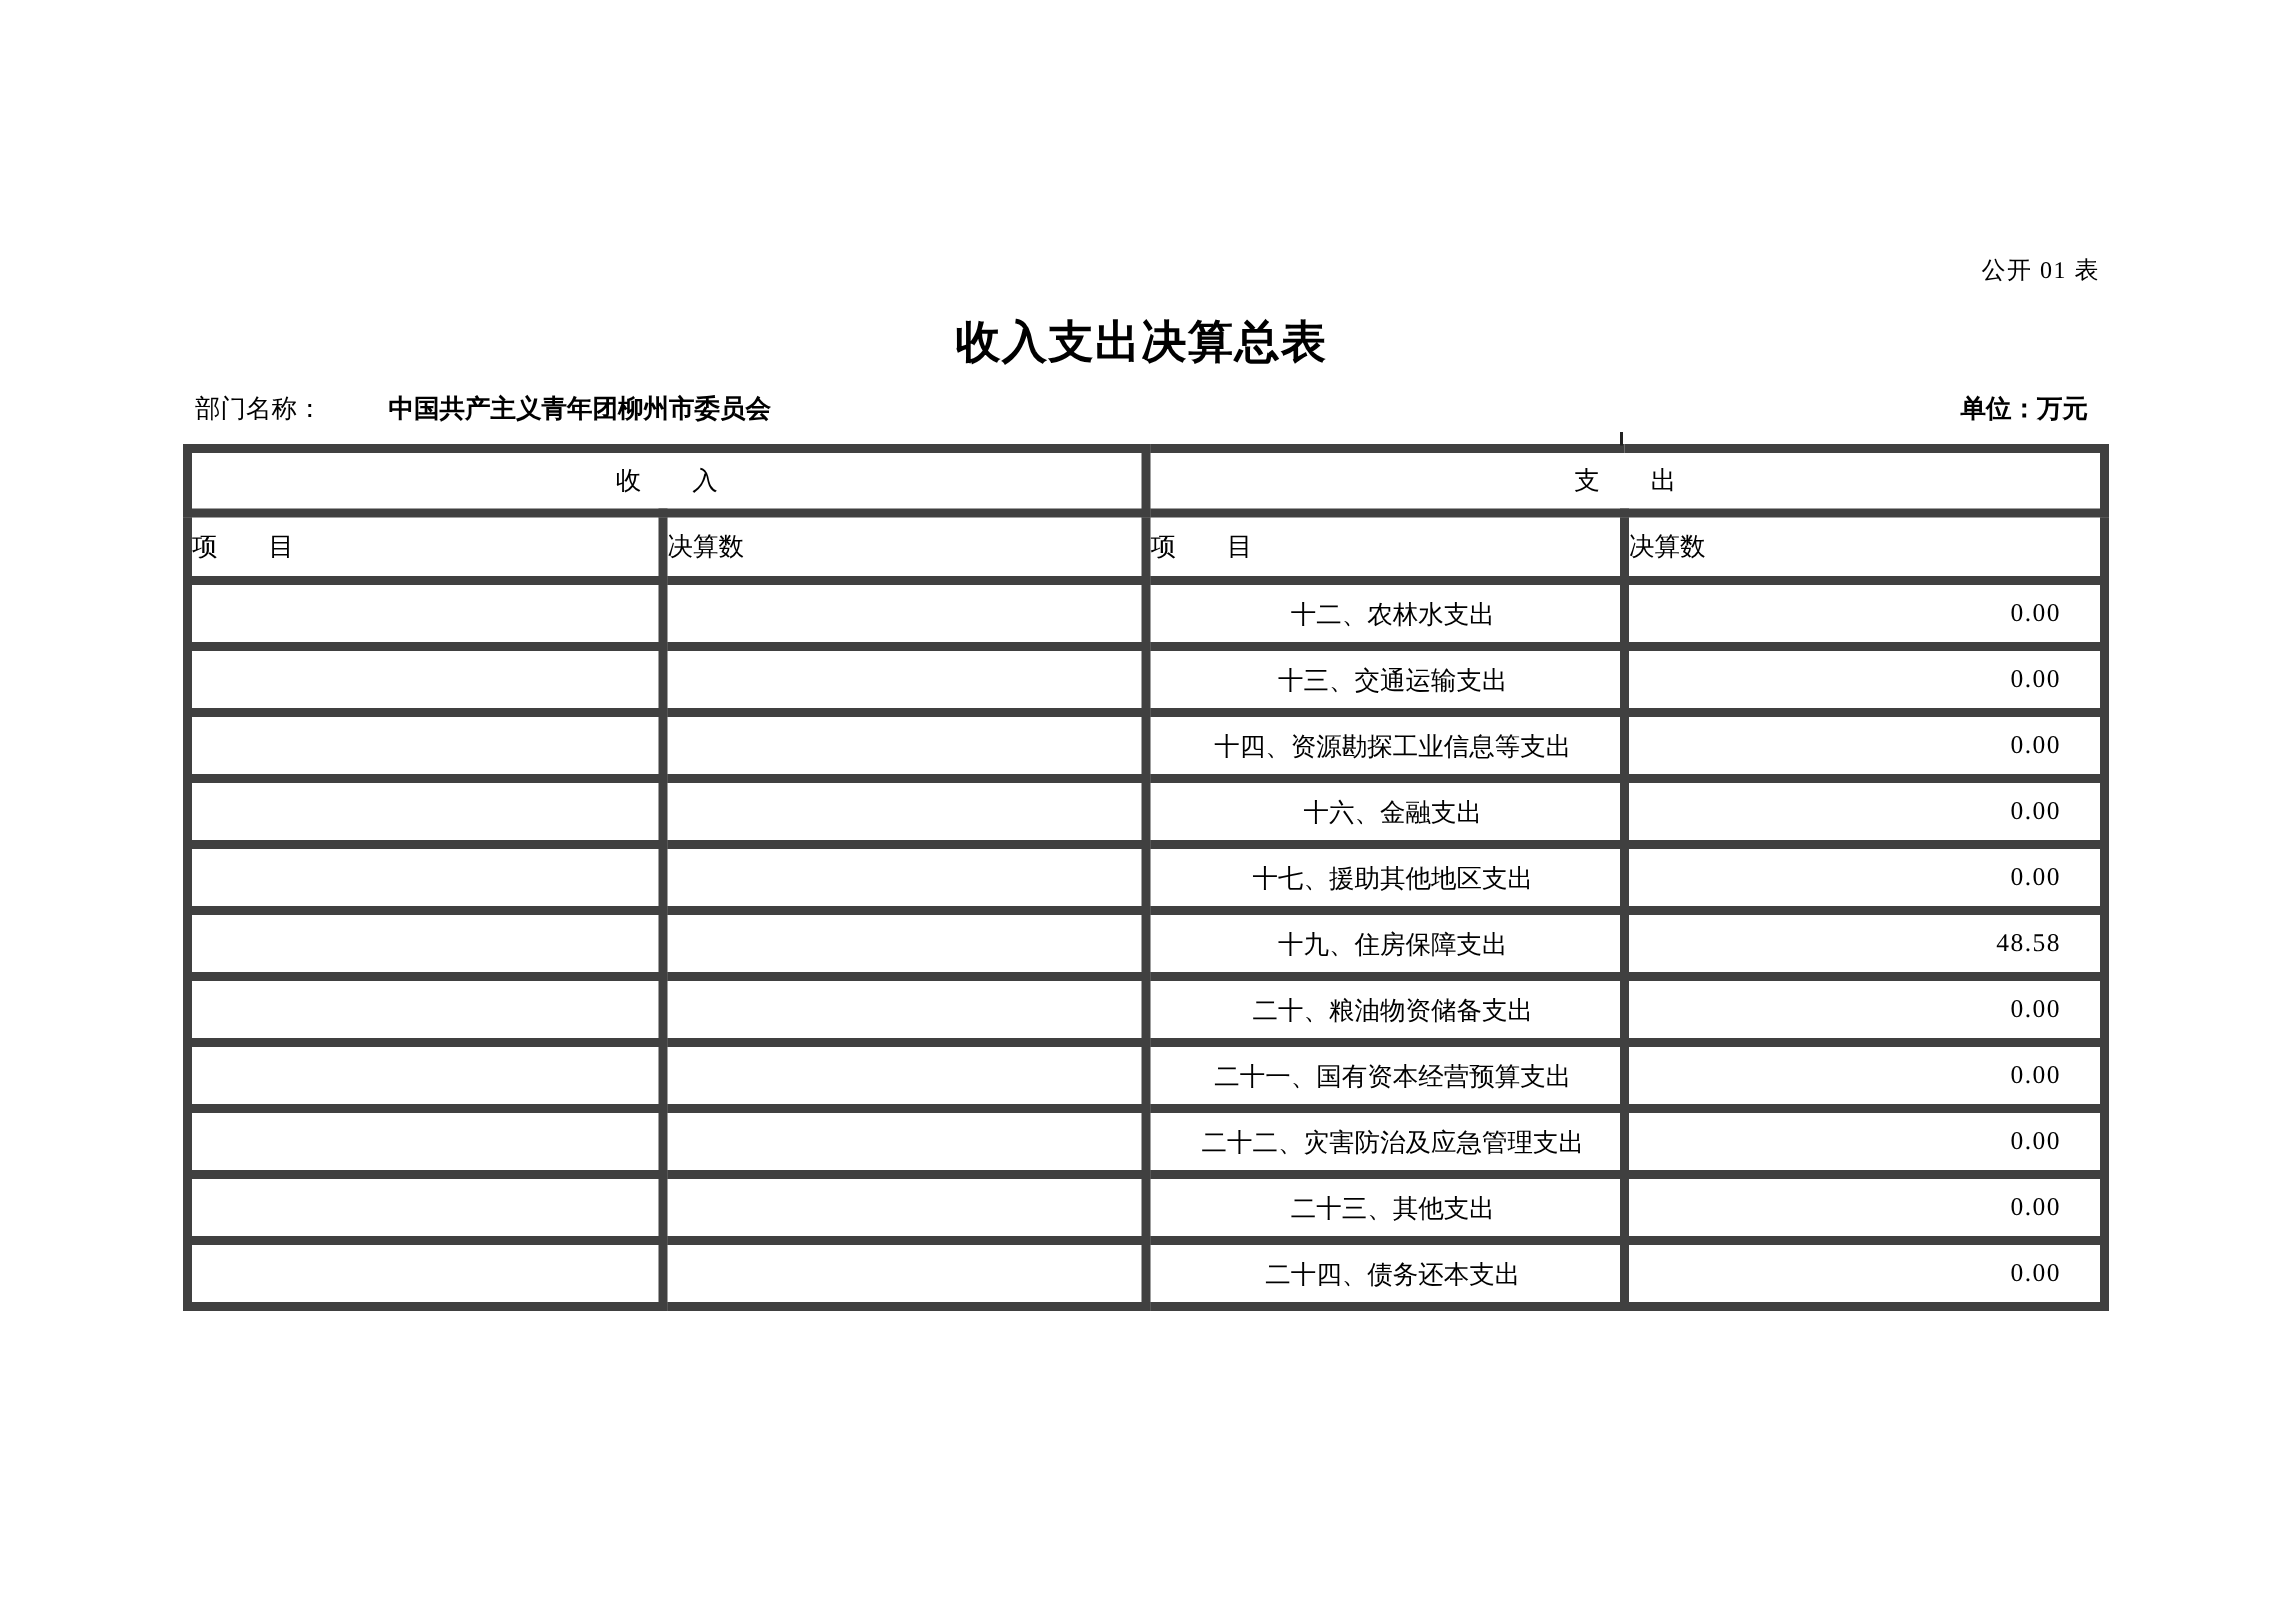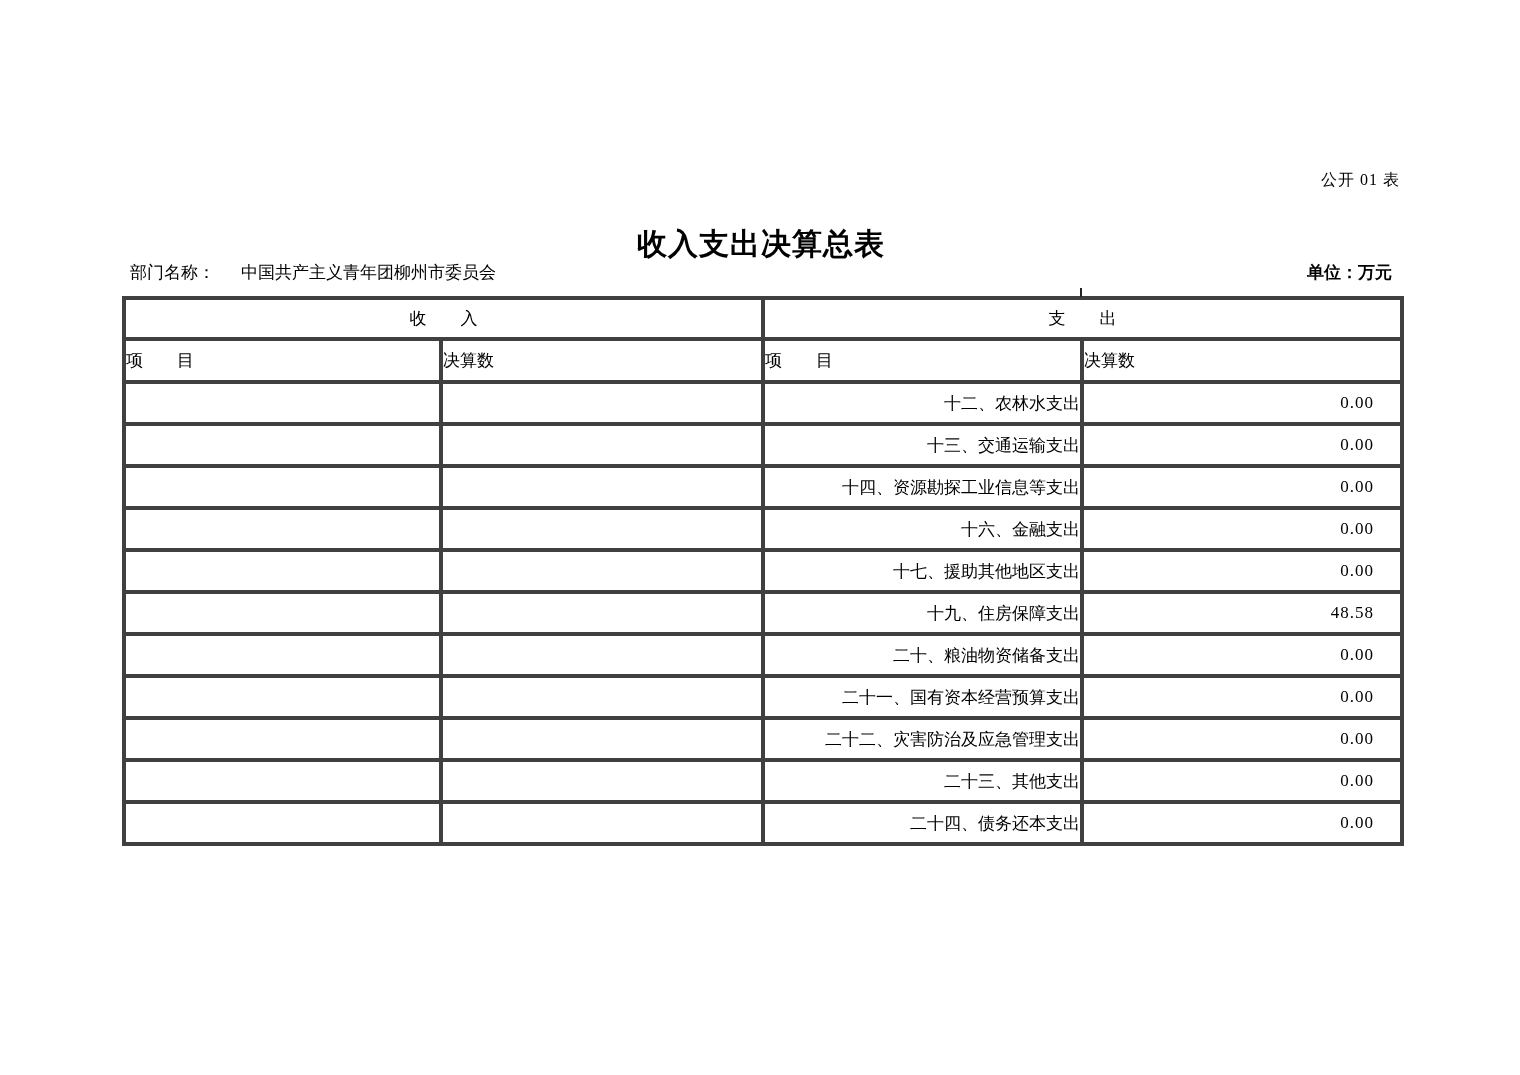--- a/index.html
+++ b/index.html
@@ -25,56 +25,55 @@
   }
   .page-title {
     position: absolute;
     top: 208px;
     left: 122px;
     width: 1278px;
     text-align: center;
     font-size: 30px;
     font-weight: bold;
     letter-spacing: 1px;
-    margin-top: 16px;
   }
   .meta-row {
     position: absolute;
     top: 261px;
     left: 122px;
     width: 1278px;
     font-size: 17px;
     display: flex;
     justify-content: space-between;
     align-items: baseline;
   }
   .meta-left { padding-left: 8px; }
-  .department-name { margin-left: 26px; }
+  .department-name { margin-left: 44px; font-weight: bold; }
   .meta-right { padding-right: 8px; font-weight: bold; }
 
   table.summary-table {
     position: absolute;
     top: 296px;
     left: 122px;
     width: 1278px;
     border-collapse: collapse;
     table-layout: fixed;
   }
   .summary-table th, .summary-table td {
-    border: 4px solid #404040;
+    border: 6px solid #404040;
     font-size: 17px;
     font-weight: normal;
     white-space: nowrap;
     overflow: hidden;
     padding: 0;
   }
   tr.section-row th { height: 37px; text-align: center; }
   tr.colhead-row th { height: 39px; text-align: left; }
   tr.data-row td    { height: 38px; }
-  td.cell-label { text-align: right;  padding-left: 10px; }
+  td.cell-label { text-align: center;  padding-left: 10px; }
   td.cell-value { text-align: right; padding-right: 26px; letter-spacing: 1px; }
 
   .table-artifact-notch {
     position: absolute;
     left: 1080px;
     top: 288px;
     width: 2px;
     height: 9px;
     background: #222222;
   }

